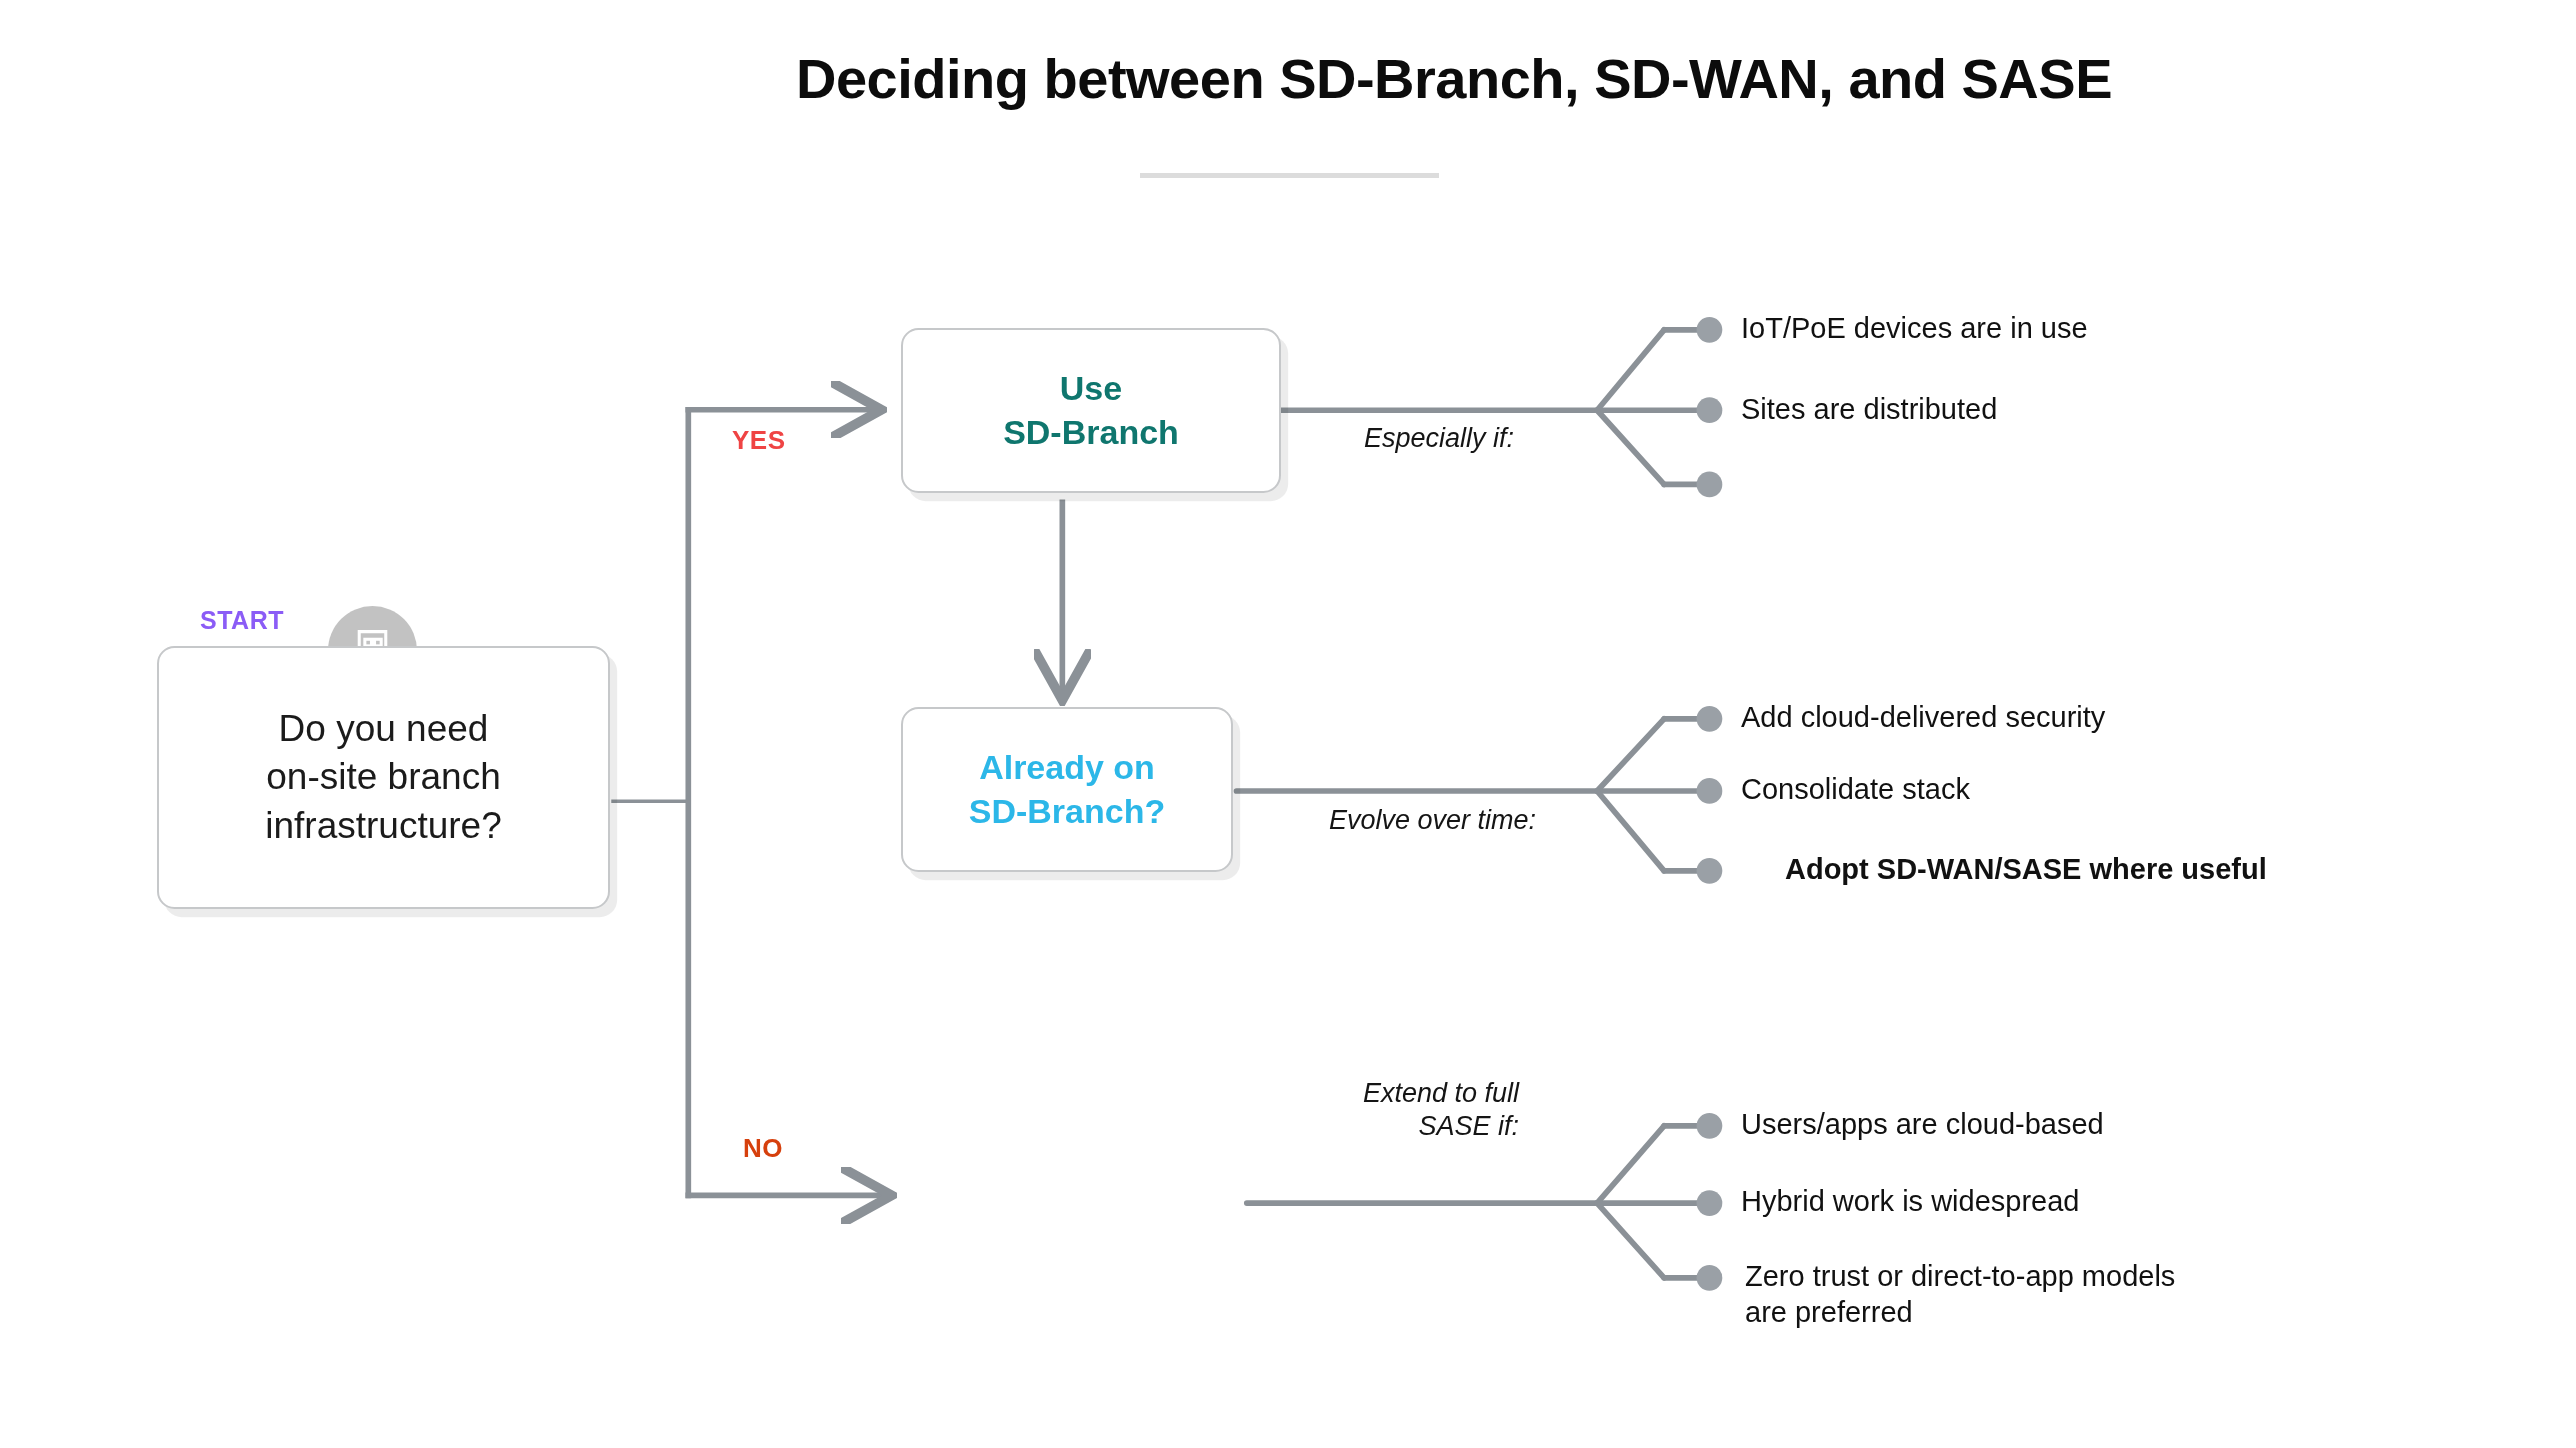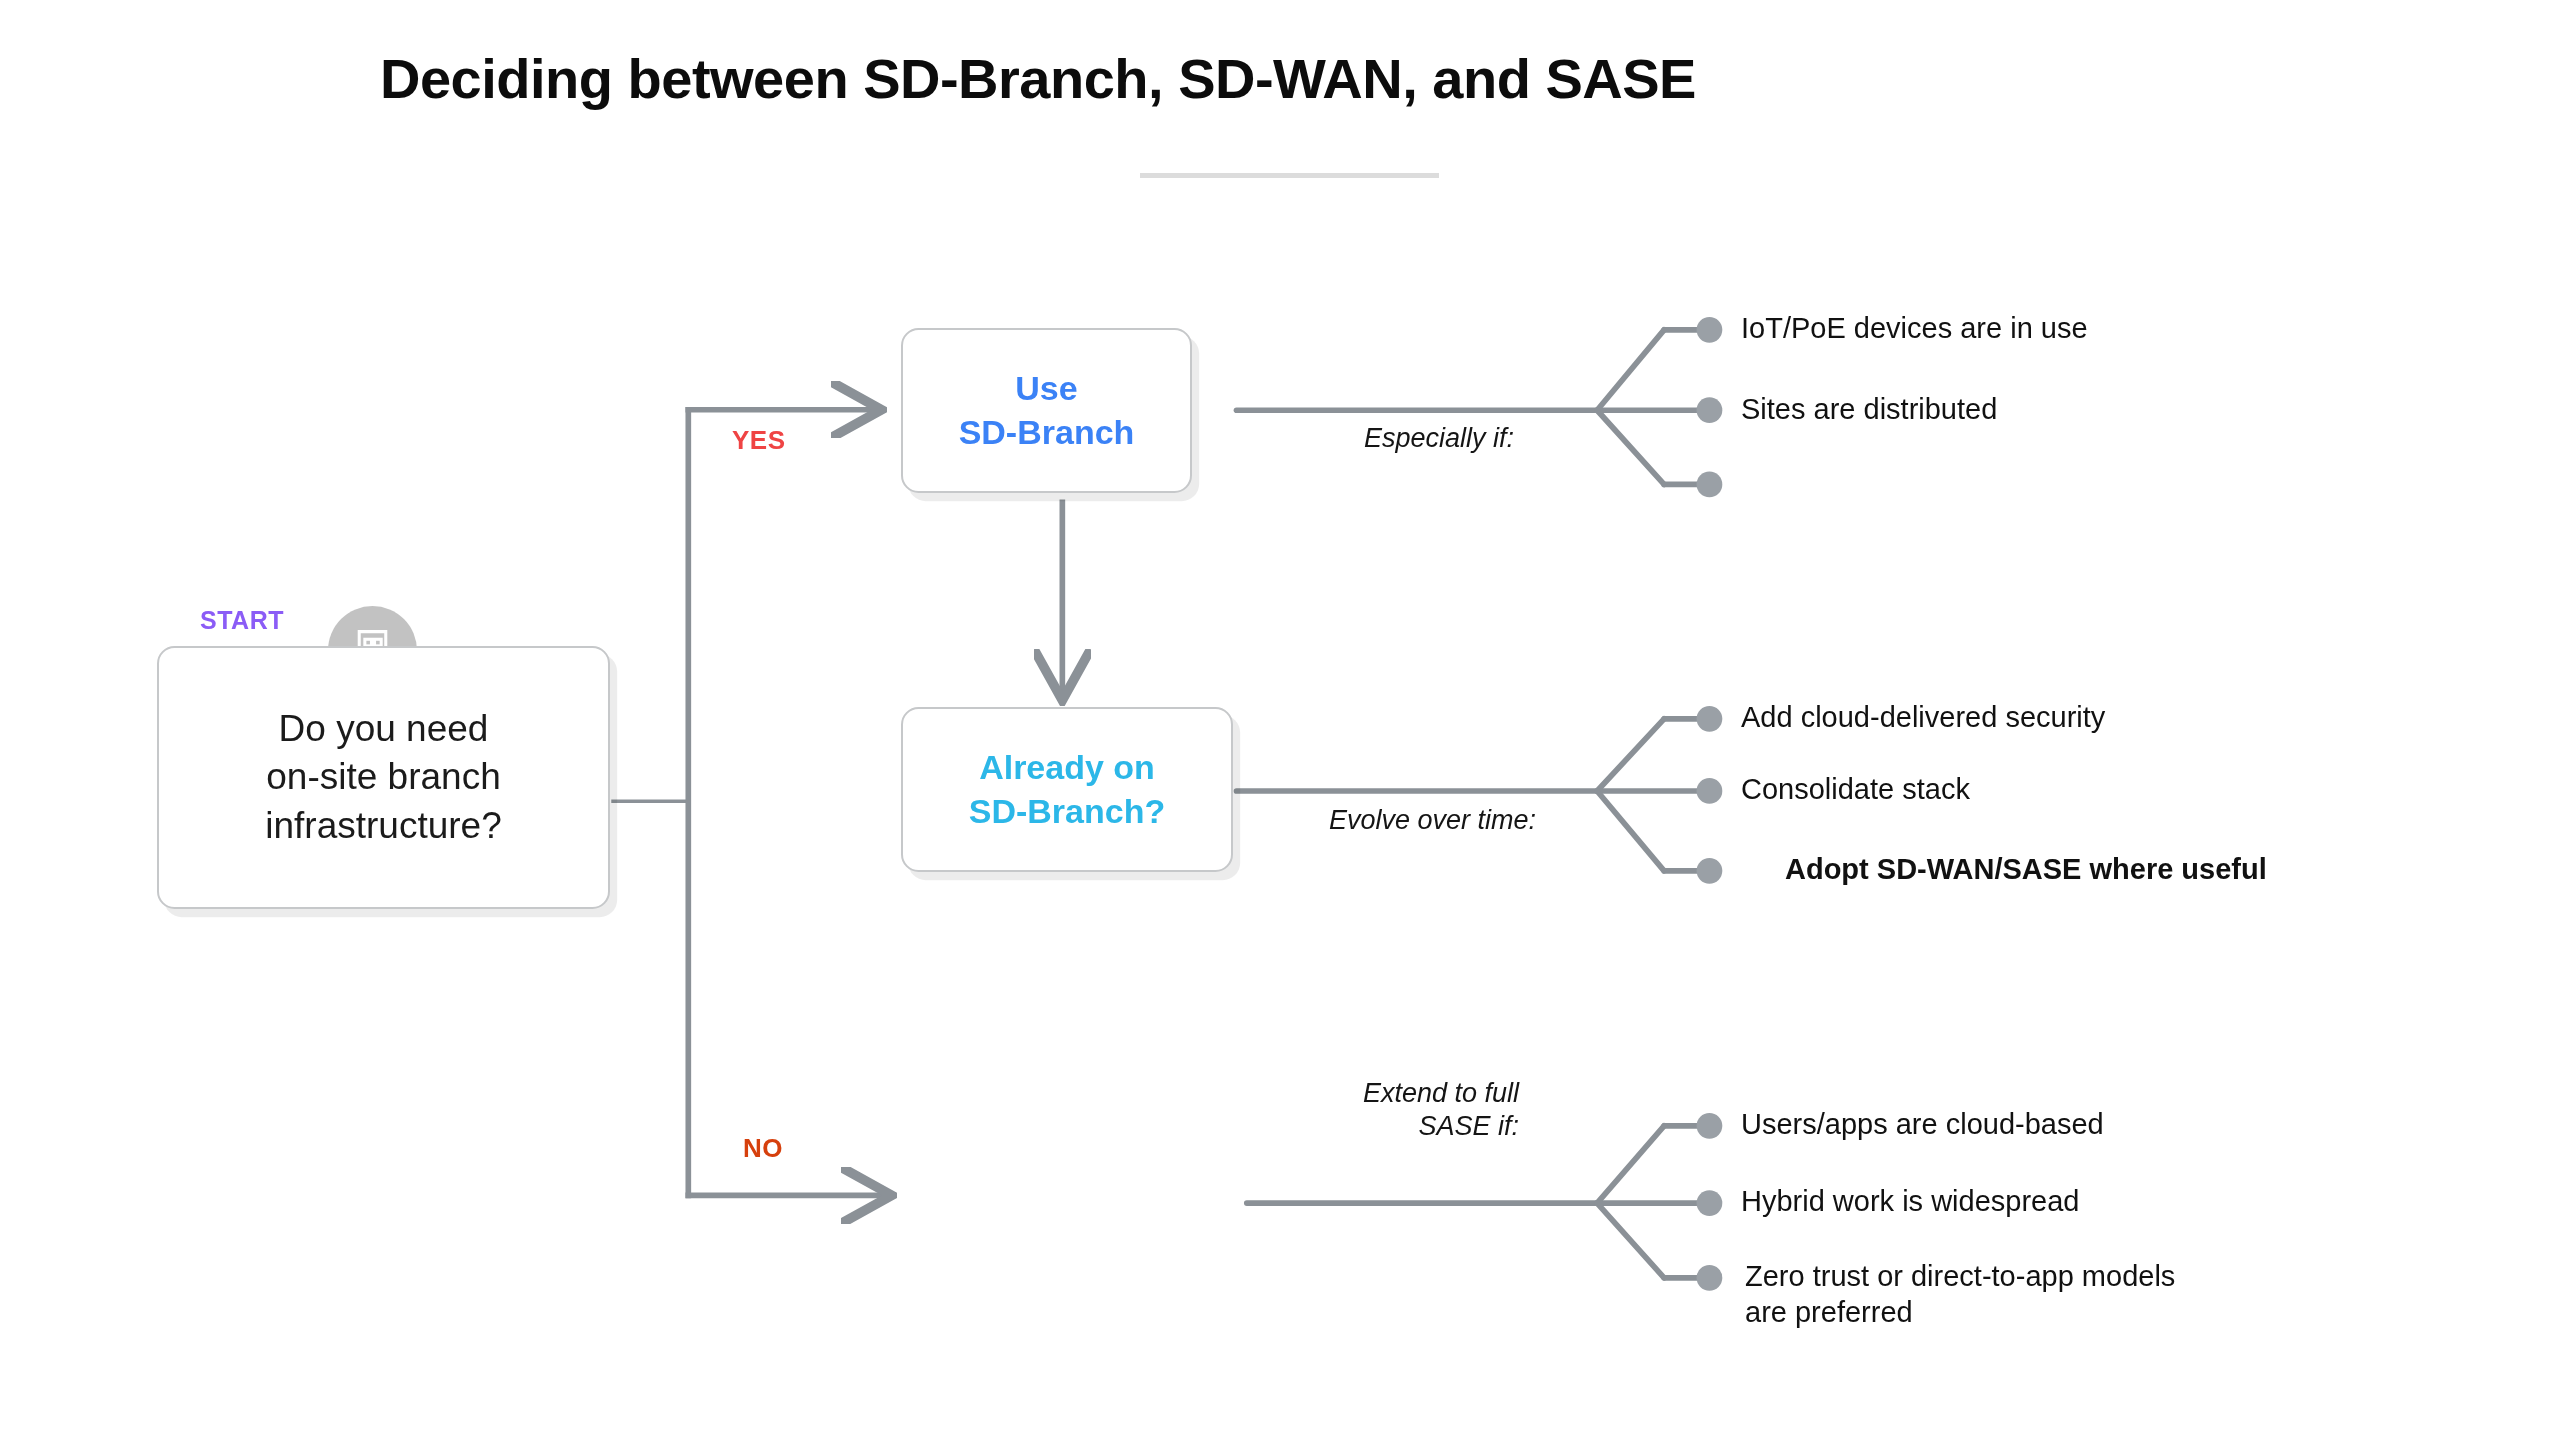--- a/index.html
+++ b/index.html
@@ -18,25 +18,26 @@
     background: #ffffff;
     overflow: hidden;
   }
 
   
   #title {
     position: absolute;
     left: 0;
     top: 46px;
     width: 2076px;
-    text-align: center;
+    text-align: right;
     font-size: 56px;
     font-weight: bold;
     letter-spacing: -0.5px;
     color: #0c0c0c;
+    padding-left: 36px;
   }
   #title-rule {
     position: absolute;
     left: 1140px;
     top: 173px;
     width: 299px;
     height: 4.6px;
     background: #dcdcdc;
   }
 
@@ -76,23 +77,23 @@
   #node-start .node-text { padding: 0 17.5px; }
 
   .node-decision {
     font-size: 34px;
     font-weight: bold;
     line-height: 1.28;
   }
   #node-sdbranch {
     left: 901px;
     top: 328px;
-    width: 291px;
+    width: 380px;
     height: 165px;
-    color: #3b82f6;
+    color: #0f766e;
   }
   #node-already {
     left: 901px;
     top: 707px;
     width: 332px;
     height: 165px;
     color: #2cb7e8;
   }
   #node-sdwan {
     left: 911px;

